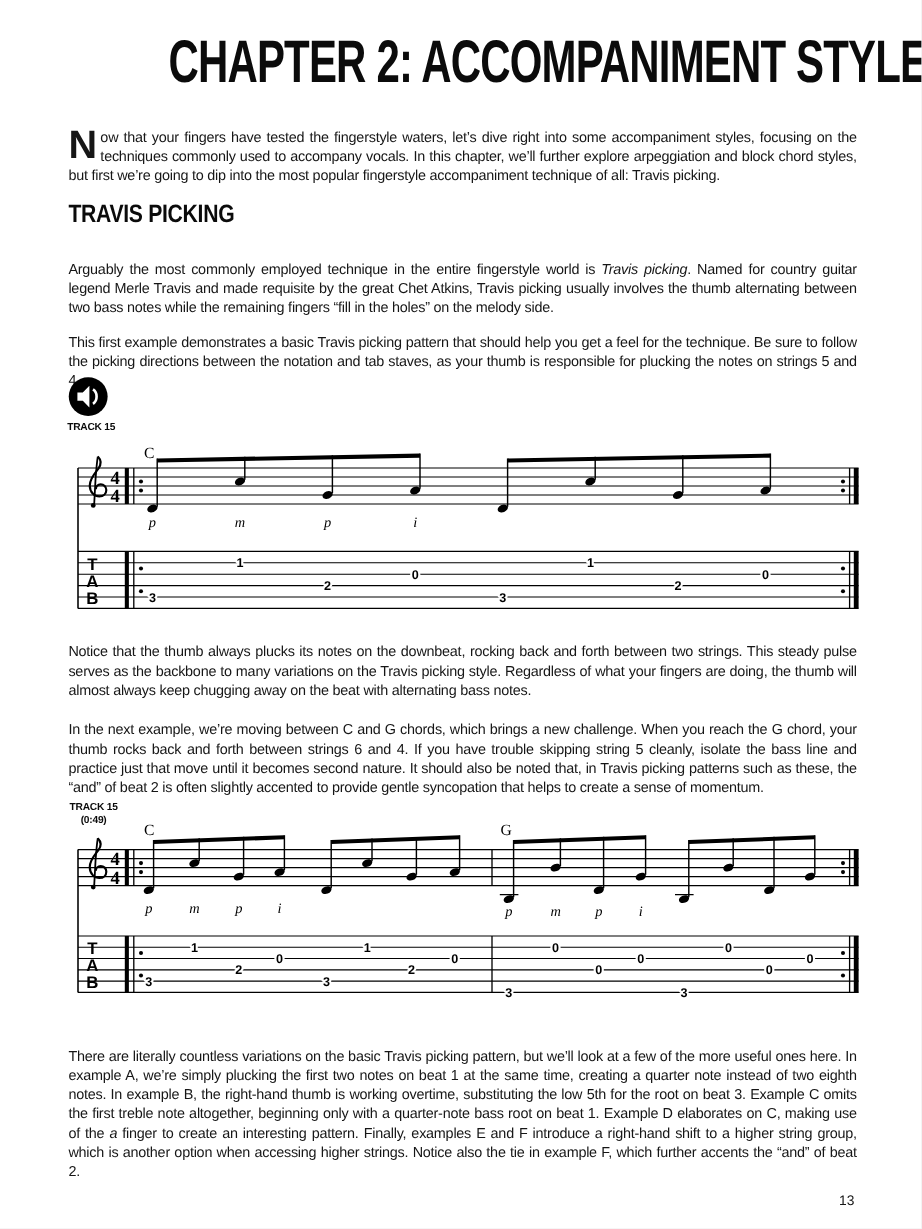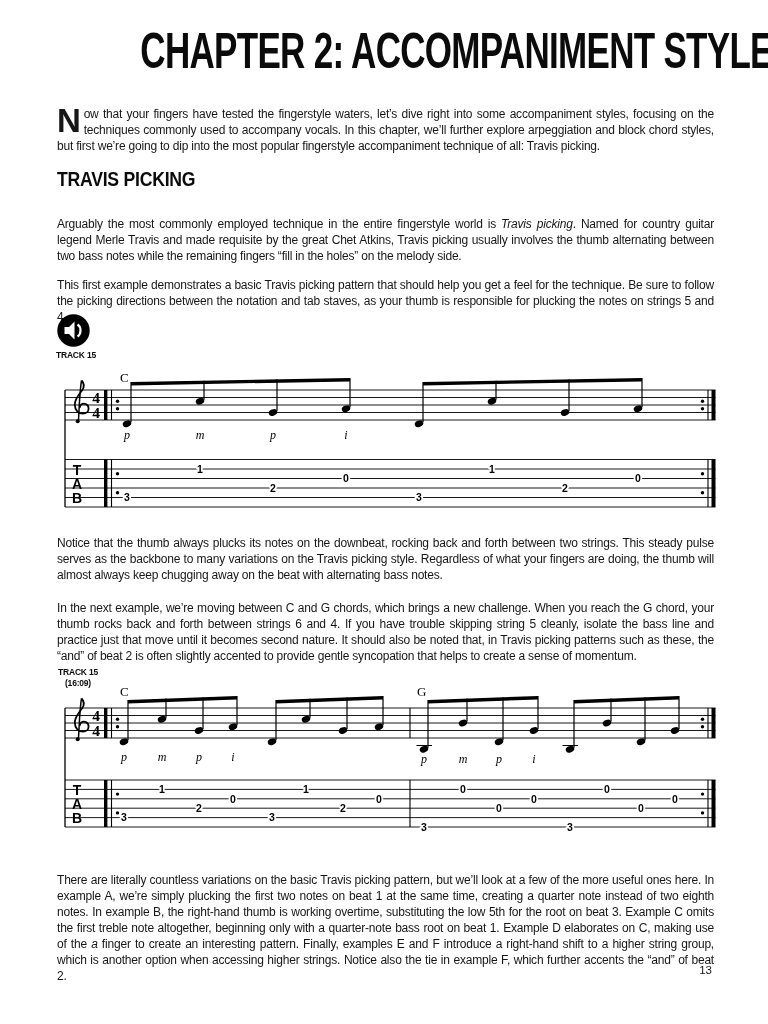--- a/index.html
+++ b/index.html
@@ -12,21 +12,21 @@
         text-align:justify;letter-spacing:-0.2px;color:#161616;}
   .para em{font-style:italic;}
   .dropcap{float:left;font-size:33px;line-height:26px;font-weight:700;padding:2px 3px 0 0;}
   .section-heading{position:absolute;top:167px;left:57px;font-size:21px;font-weight:700;
         letter-spacing:-0.3px;white-space:nowrap;transform:scaleX(0.84);transform-origin:left center;color:#0b0b0b;}
   .track{position:absolute;left:56px;width:42px;text-align:left;font-weight:700;
         font-size:8.5px;letter-spacing:-0.2px;color:#0b0b0b;}
   .track .tlabel{display:block;margin-top:2px;}
   .track2{position:absolute;left:56px;width:44px;text-align:center;font-weight:700;
         font-size:8.5px;letter-spacing:-0.2px;line-height:11px;color:#0b0b0b;}
-  .pageno{position:absolute;top:964px;right:56px;font-size:11.5px;color:#161616;}
+  .pageno{position:absolute;top:995px;right:56px;font-size:11.5px;color:#161616;}
   svg{display:block;}
   svg .stroke{stroke:#000;fill:none;}
   svg .chord{font-family:"Liberation Serif",serif;font-size:13px;fill:#000;}
   svg .fing{font-family:"Liberation Serif",serif;font-style:italic;font-size:12px;fill:#000;text-anchor:middle;}
   svg .tsig{font-family:"Liberation Serif",serif;font-weight:700;font-size:15.5px;fill:#000;text-anchor:middle;}
   svg .tabletter{font-family:"Liberation Sans",sans-serif;font-weight:700;font-size:14px;fill:#000;text-anchor:middle;}
   svg .fret{font-family:"Liberation Sans",sans-serif;font-weight:700;font-size:10.5px;fill:#000;
         text-anchor:middle;paint-order:stroke;stroke:#fff;stroke-width:3.5px;stroke-linejoin:round;}
 </style>
 </head>
@@ -134,21 +134,21 @@
       <path class="stroke" stroke-width="1.1" d="M645 94.5V142"></path>
       <rect x="648.5" y="94.5" width="4" height="47.5" fill="#000"></rect>
     </g>
   </svg>
 
   <p class="para" style="top:523px;">Notice that the thumb always plucks its notes on the downbeat, rocking back and forth between two strings. This steady pulse serves as the backbone to many variations on the Travis picking style. Regardless of what your fingers are doing, the thumb will almost always keep chugging away on the beat with alternating bass notes.</p>
   <p class="para" style="top:588px;">In the next example, we’re moving between C and G chords, which brings a new challenge.  When you reach the G chord, your thumb rocks back and forth between strings 6 and 4. If you have trouble skipping string 5 cleanly, isolate the bass line and practice just that move until it becomes second nature. It should also be noted that, in Travis picking patterns such as these, the “and” of beat 2 is often slightly accented to provide gentle syncopation that helps to create a sense of momentum.</p>
 
   <div class="track2" style="top:667px;">
     <span>TRACK 15</span><br>
-    <span>(16:09)</span>
+    <span>(0:49)</span>
   </div>
 
   <svg style="position:absolute;left:63px;top:680px;" width="660" height="170" viewBox="0 0 660 170">
     <text class="chord" x="57" y="16">C</text>
     <text class="chord" x="354" y="16">G</text>
 
     <path class="stroke" stroke-width="0.9" d="M2 28H652.5M2 35.5H652.5M2 43H652.5M2 50.5H652.5M2 58H652.5"></path>
     <path class="stroke" stroke-width="1.3" d="M2 28V147"></path>
     <g transform="translate(7,28)">
       <path class="stroke" stroke-width="1.8" d="M11.5 -9.5 C14.5 -6.5 14.5 -3 12 0.5 C8.5 5 4.8 9 4.8 14.5 C4.8 20.3 8.8 23.7 12.8 23.7 C16.4 23.7 18.6 21.3 18.6 18.4 C18.6 15.6 16.5 13.7 13.9 13.7 C11.5 13.7 9.9 15.5 9.9 17.7"></path>

